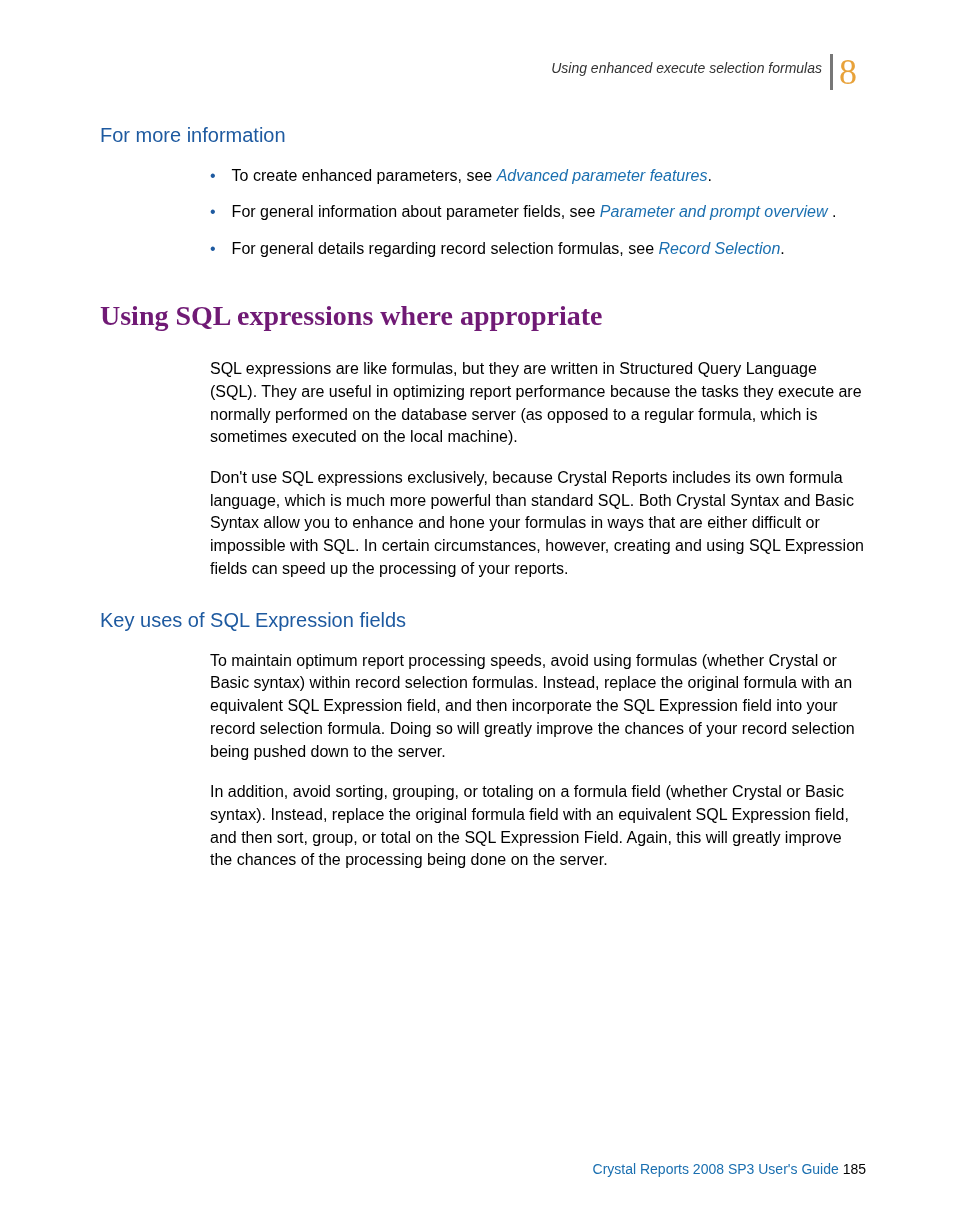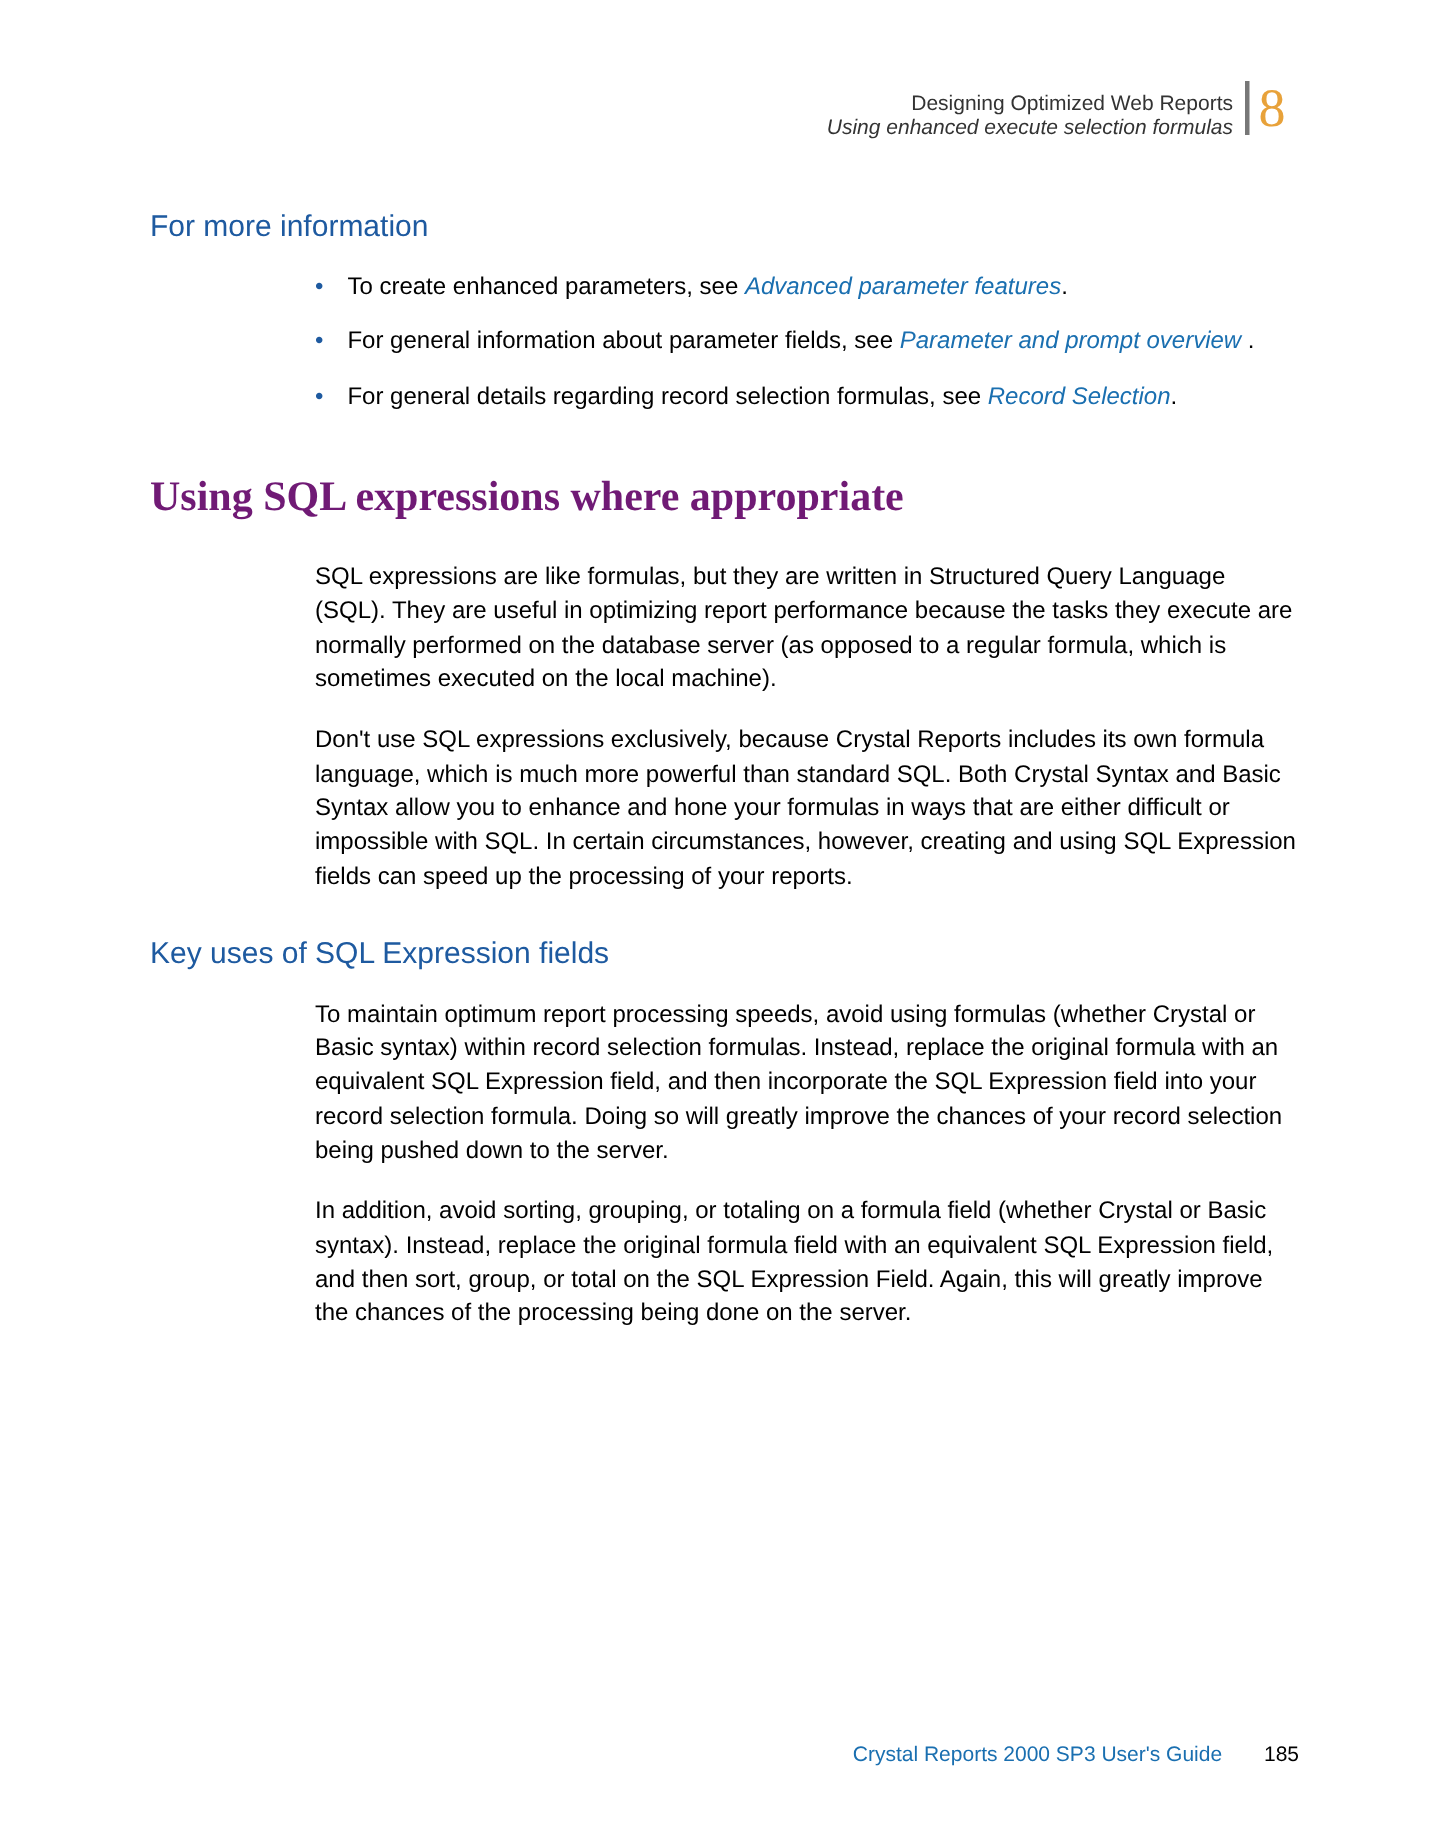--- a/index.html
+++ b/index.html
@@ -90,27 +90,26 @@
     line-height: 1.42;
     margin-bottom: 18px;
   }
   .footer {
     position: absolute;
     bottom: 50px;
     right: 88px;
     font-size: 14px;
   }
   .footer-title { color: #1a6fb0; }
-  .footer-page { color: #000; margin-left: 24px; }
+  .footer-page { color: #000; margin-left: 0; }
 </style>
 </head>
 <body>
 
 <div class="header">
-  <div class="header-line1">Designing Optimized Web Reports</div>
   <div class="header-line2">Using enhanced execute selection formulas</div>
   <div class="chapter-badge">
     <span class="chapter-num">8</span>
   </div>
 </div>
 
 <div class="h3">For more information</div>
 
 <div class="bullets">
   <div class="bullet-item">
@@ -135,15 +134,15 @@
 
 <div class="h2">Using SQL expressions where appropriate</div>
 <div class="para">SQL expressions are like formulas, but they are written in Structured Query Language (SQL). They are useful in optimizing report performance because the tasks they execute are normally performed on the database server (as opposed to a regular formula, which is sometimes executed on the local machine).</div>
 <div class="para">Don't use SQL expressions exclusively, because Crystal Reports includes its own formula language, which is much more powerful than standard SQL. Both Crystal Syntax and Basic Syntax allow you to enhance and hone your formulas in ways that are either difficult or impossible with SQL. In certain circumstances, however, creating and using SQL Expression fields can speed up the processing of your reports.</div>
 
 <div class="h3" style="margin-top:28px;">Key uses of SQL Expression fields</div>
 <div class="para">To maintain optimum report processing speeds, avoid using formulas (whether Crystal or Basic syntax) within record selection formulas. Instead, replace the original formula with an equivalent SQL Expression field, and then incorporate the SQL Expression field into your record selection formula. Doing so will greatly improve the chances of your record selection being pushed down to the server.</div>
 <div class="para">In addition, avoid sorting, grouping, or totaling on a formula field (whether Crystal or Basic syntax). Instead, replace the original formula field with an equivalent SQL Expression field, and then sort, group, or total on the SQL Expression Field. Again, this will greatly improve the chances of the processing being done on the server.</div>
 
 <div class="footer">
-  <span class="footer-title">Crystal Reports 2000 SP3 User's Guide</span>
+  <span class="footer-title">Crystal Reports 2008 SP3 User's Guide</span>
   <span class="footer-page">185</span>
 </div>
 
 </body></html>

